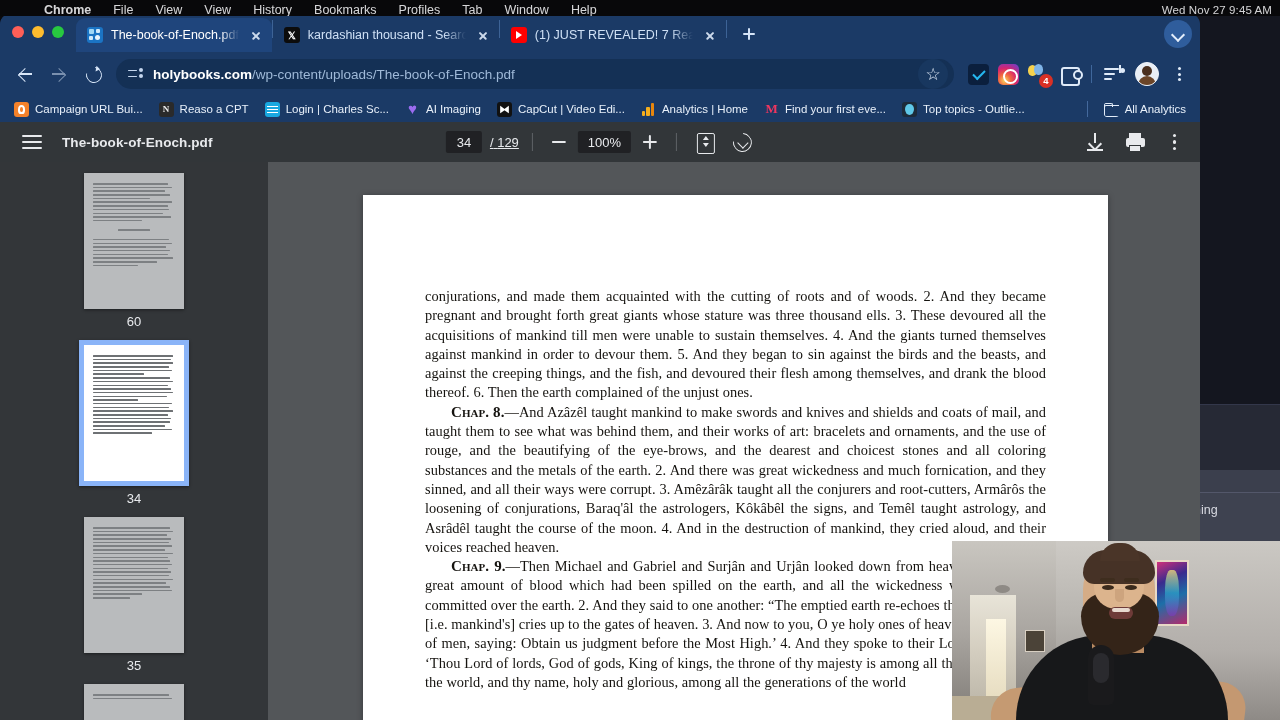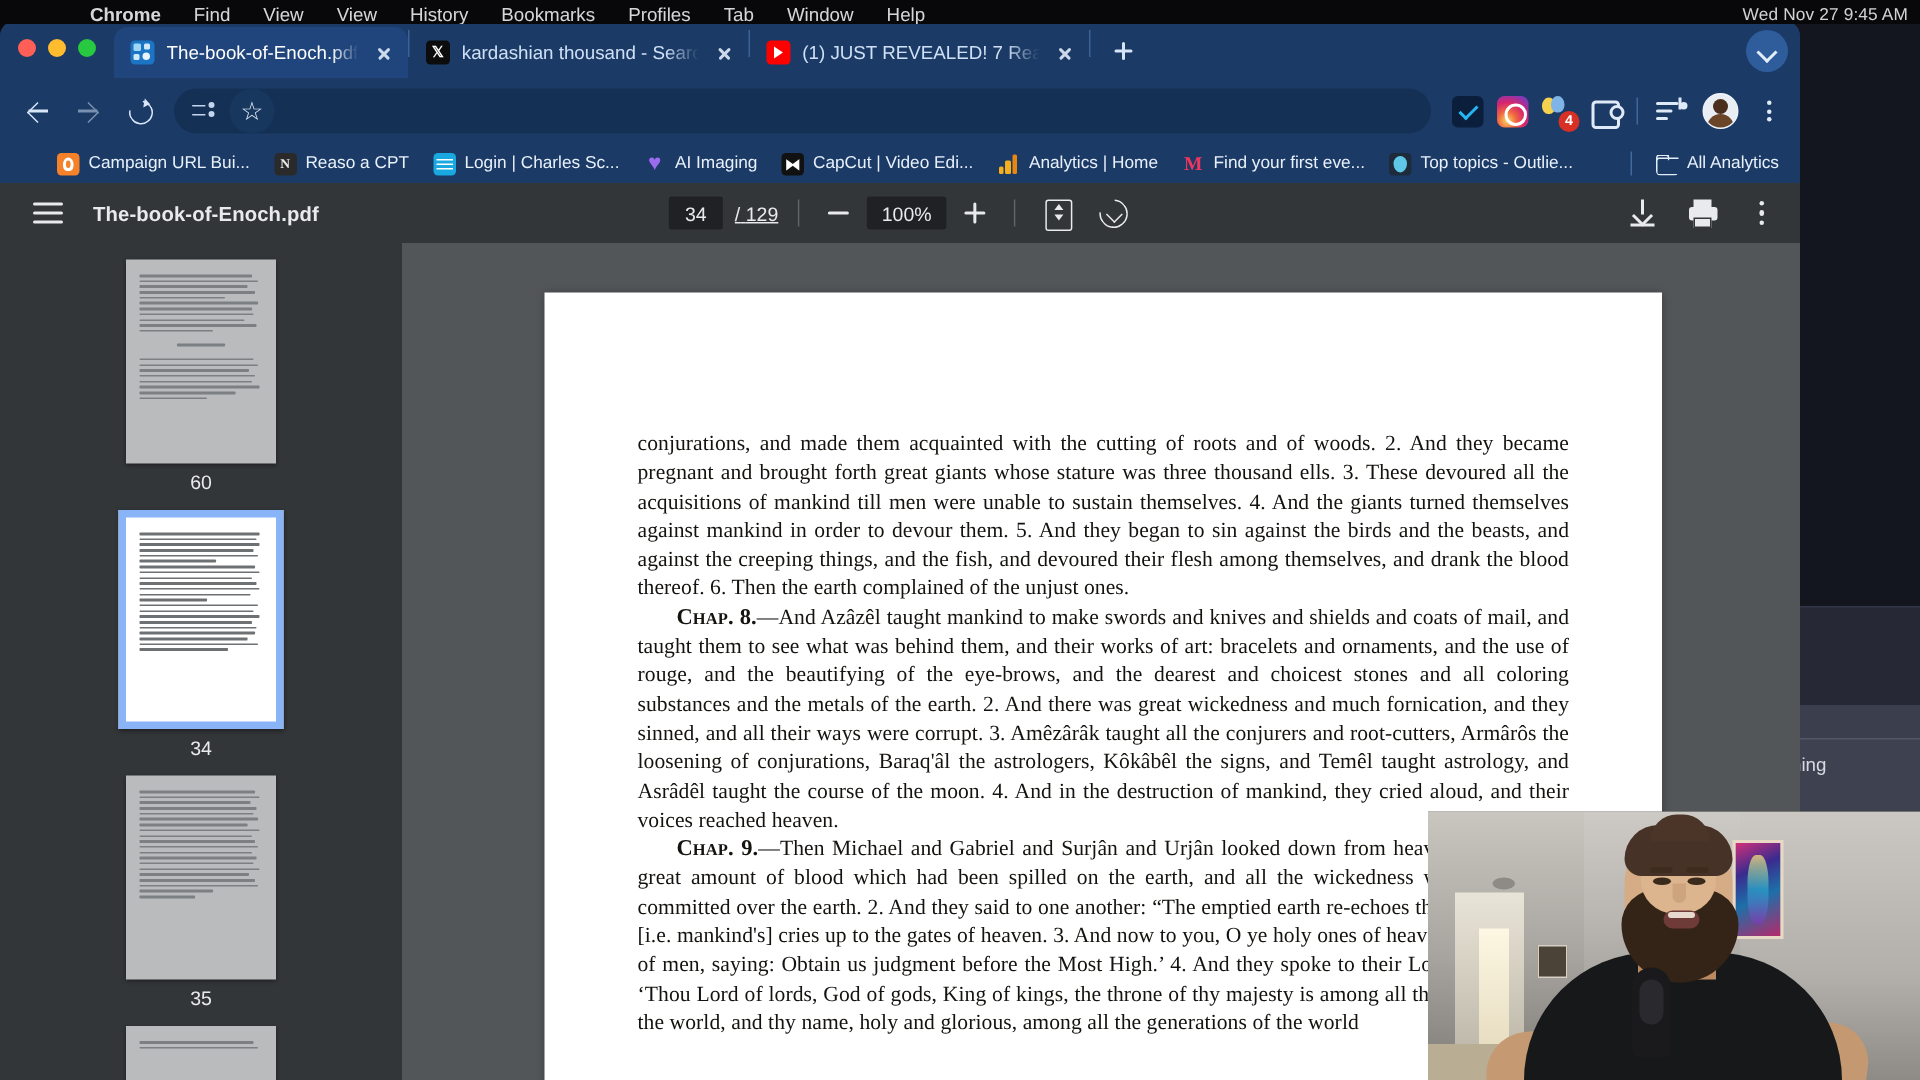--- a/index.html
+++ b/index.html
@@ -10,21 +10,21 @@
     background: #0a0a0c;
   }
   #screen { position: relative; width: 1280px; height: 720px; overflow: hidden; background: #0a0a0c; }
 
   
   .macbar {
     position: absolute; left: 0; top: 0; width: 1280px; height: 16px;
     background: #08080a; color: #e8e8ea;
     display: flex; align-items: flex-end; overflow: hidden;
     font-size: 12.5px; font-weight: bold;
-    padding-left: 60px; gap: 22px;
+    padding-left: 44px; gap: 22px;
     z-index: 40;
   }
   .macbar .mi { line-height: 12px; opacity: .92; white-space: nowrap; }
   .macbar .mi.app { font-weight: bold; }
   .macbar .mi.thin { font-weight: normal; }
   .macbar-right {
     position: absolute; right: 8px; bottom: 0; display: flex; align-items: flex-end; gap: 13px;
     font-size: 11.5px; line-height: 12px; font-weight: normal;
   }
   .macbar-right .ic { width: 14px; height: 12px; display: inline-block; position: relative; opacity: .85; }
@@ -205,21 +205,21 @@
   .avatar .body { position: absolute; left: 2px; top: 13px; width: 18px; height: 12px; border-radius: 9px 9px 0 0; background: #6b4528; }
   .kebab { width: 22px; height: 24px; position: relative; flex: 0 0 22px; }
   .kebab i { position: absolute; left: 9.5px; width: 3.4px; height: 3.4px; border-radius: 50%; background: #e2ecf9; }
   .kebab i:nth-child(1) { top: 5px; }
   .kebab i:nth-child(2) { top: 10.5px; }
   .kebab i:nth-child(3) { top: 16px; }
 
   
   .bookmarks {
     height: 26px; background: #1b3a66; display: flex; align-items: center;
-    padding: 0 8px; gap: 4px; position: relative; margin-left: 24px;
+    padding: 0 8px; gap: 4px; position: relative;
   }
   .bm { display: flex; align-items: center; gap: 6px; padding: 3px 6px; border-radius: 4px; }
   .bm .bmi { width: 15px; height: 15px; flex: 0 0 15px; border-radius: 3px; position: relative; overflow: hidden; }
   .bm .bmt { font-size: 11.5px; color: #e8f0fa; white-space: nowrap; }
   .bm-sep { width: 1px; height: 16px; background: #44699d; margin: 0 6px; }
   .allbm { margin-left: auto; }
 
   
   .fv-ga { background: #f5822a; border-radius: 50%; }
   .fv-ga::after { content:""; position:absolute; left:4px; top:3px; width:7px; height:9px; background:#fff; border-radius:50% 50% 40% 40%; }
@@ -464,21 +464,21 @@
       <span>ning</span>
     </div>
     <div class="bgsec s5">
       <span>il</span>
     </div>
     <div class="bgsec s6"></div>
   </div>
 
   <div class="macbar">
     <span class="mi app">Chrome</span>
-    <span class="mi thin">Find</span>
+    <span class="mi thin">File</span>
     <span class="mi thin">View</span>
     <span class="mi thin">View</span>
     <span class="mi thin">History</span>
     <span class="mi thin">Bookmarks</span>
     <span class="mi thin">Profiles</span>
     <span class="mi thin">Tab</span>
     <span class="mi thin">Window</span>
     <span class="mi thin">Help</span>
     <span class="macbar-right">
       <span class="ic"></span>
@@ -539,20 +539,21 @@
       <span class="navbtn arrow-r"></span>
       <span class="reload"></span>
 
       <div class="omnibox">
         <span class="siteicon">
           <i class="l1"></i>
             <i class="l2"></i>
             <i class="d1"></i>
             <i class="d2"></i>
         </span>
+        <span class="url"><b>holybooks.com</b><span>/wp-content/uploads/The-book-of-Enoch.pdf</span></span>
         <span class="star"></span>
       </div>
 
       <div class="omni-ext">
         <span class="extico ext-task"></span>
         <span class="extico ext-insta"></span>
         <span class="extico ext-balloon">
           <i class="b1"></i>
             <i class="b2"></i>
           <span class="badge">4</span>

